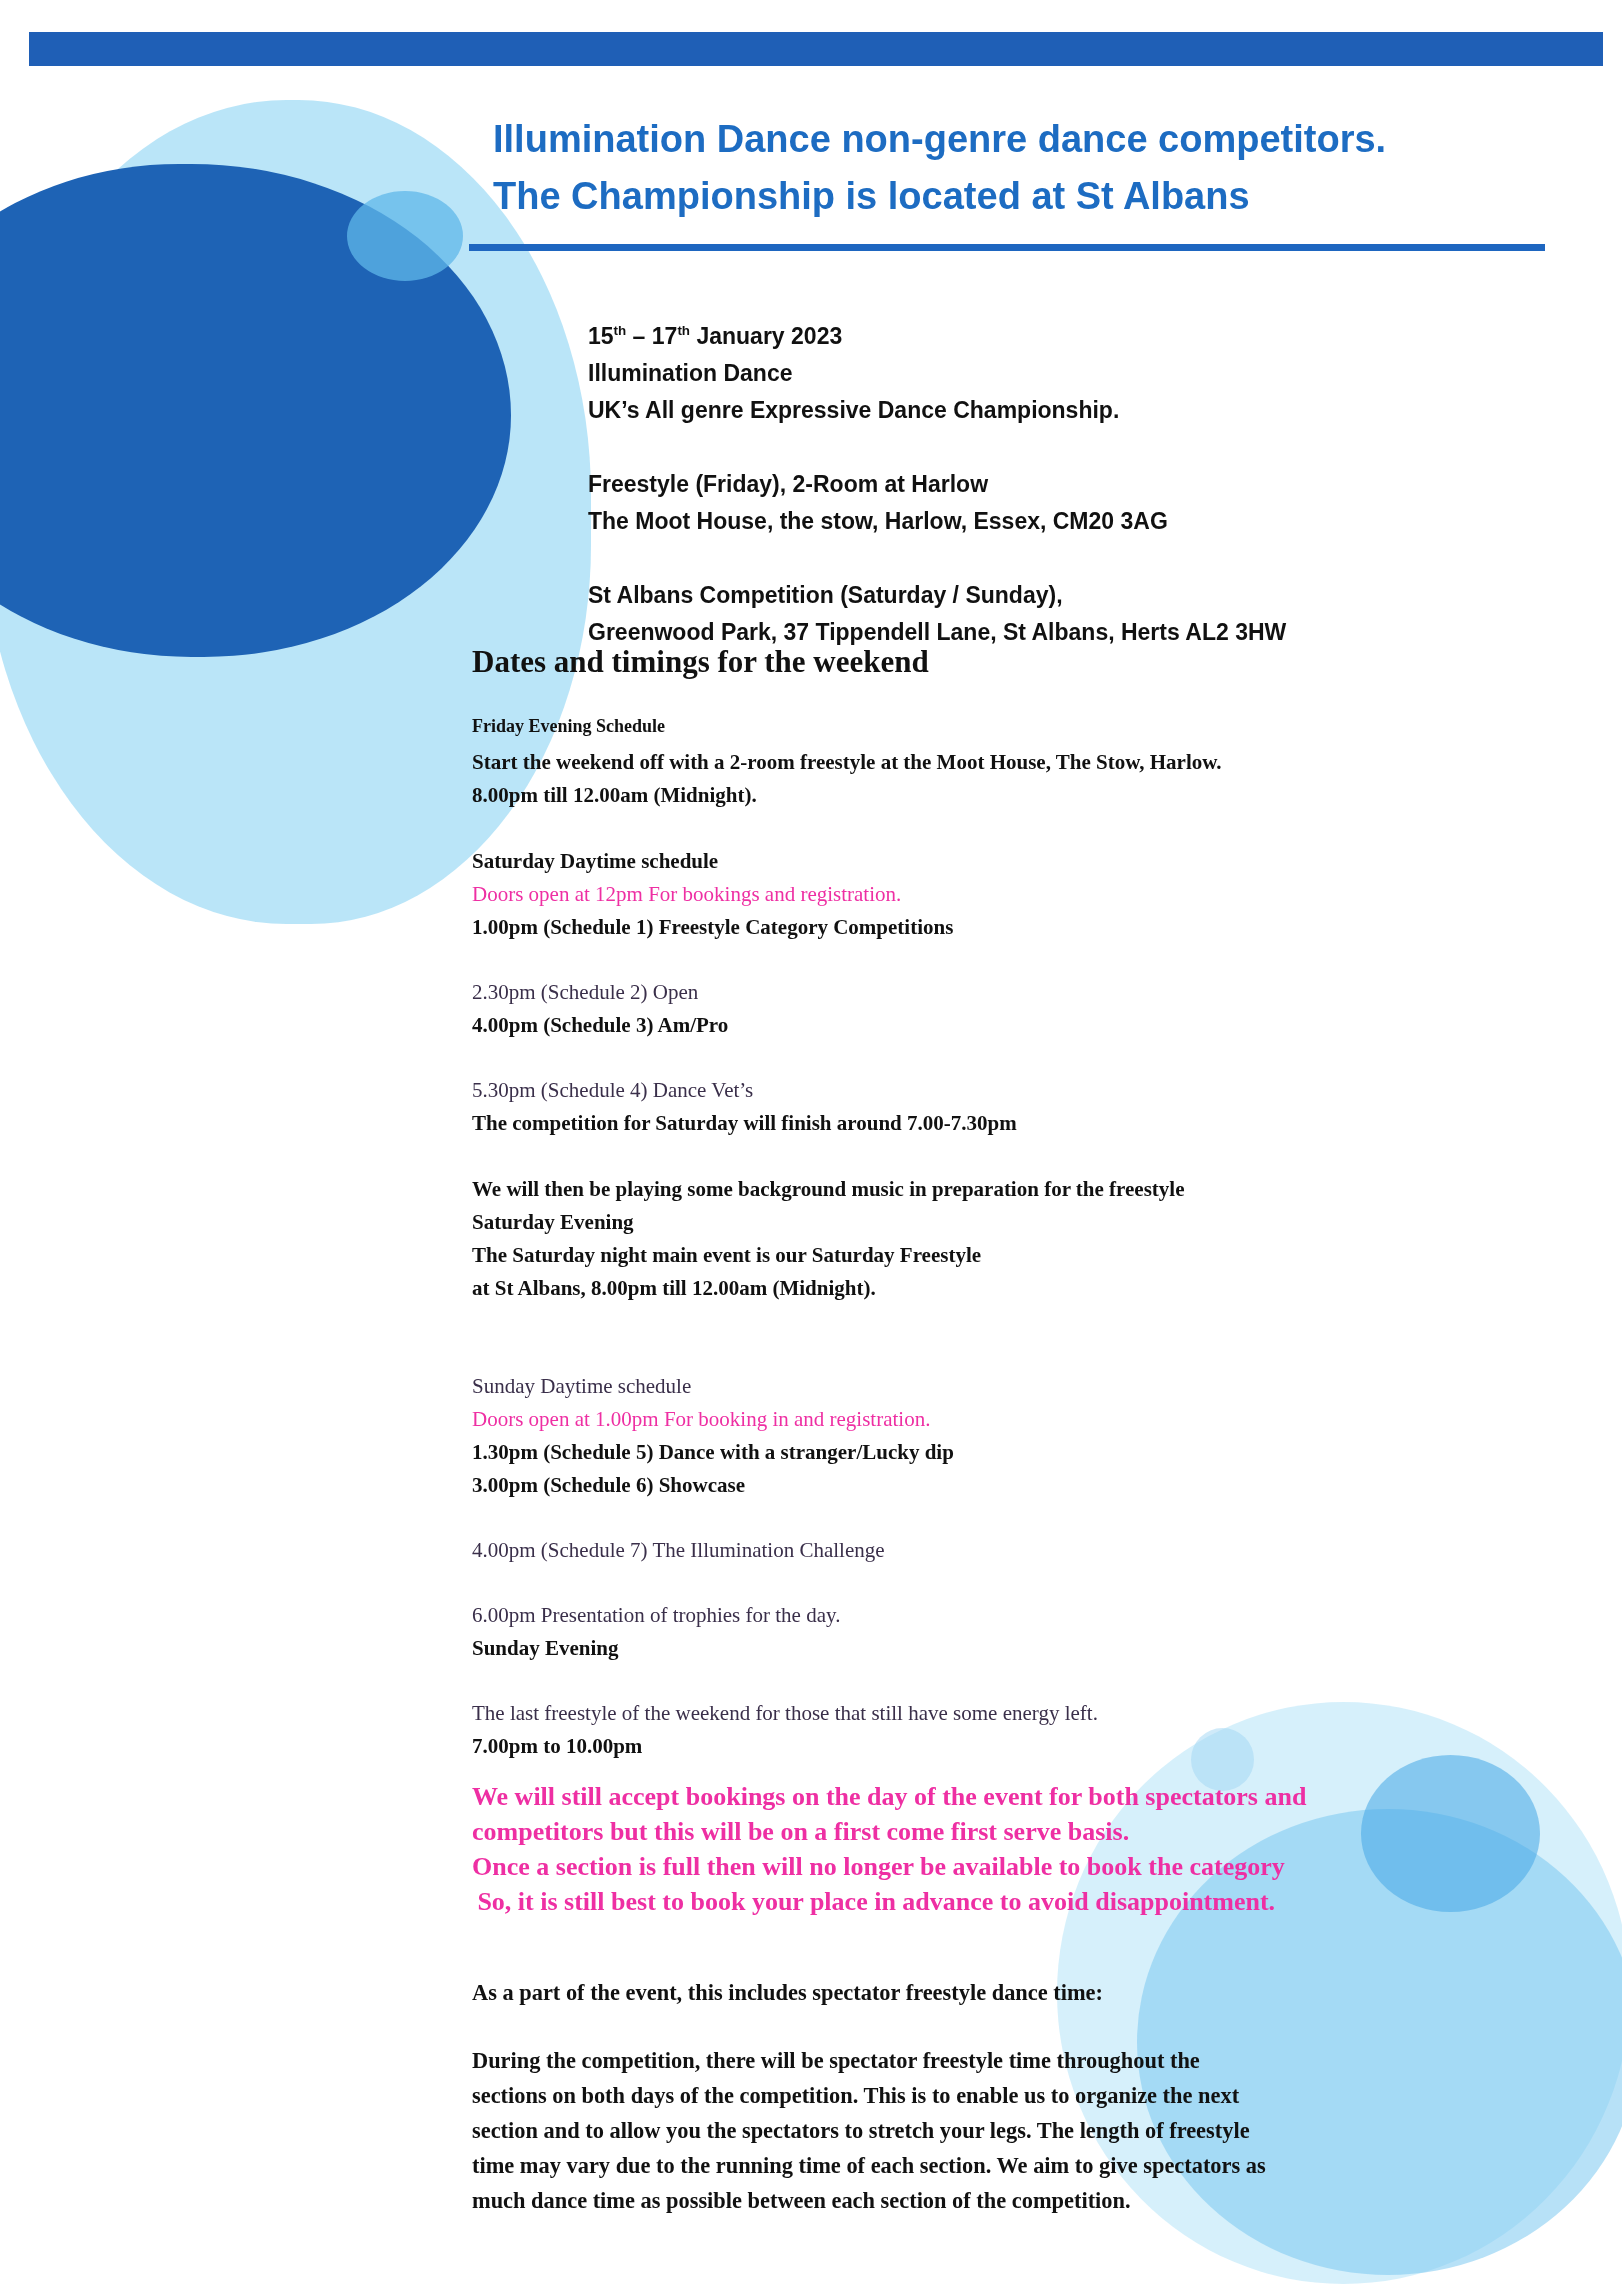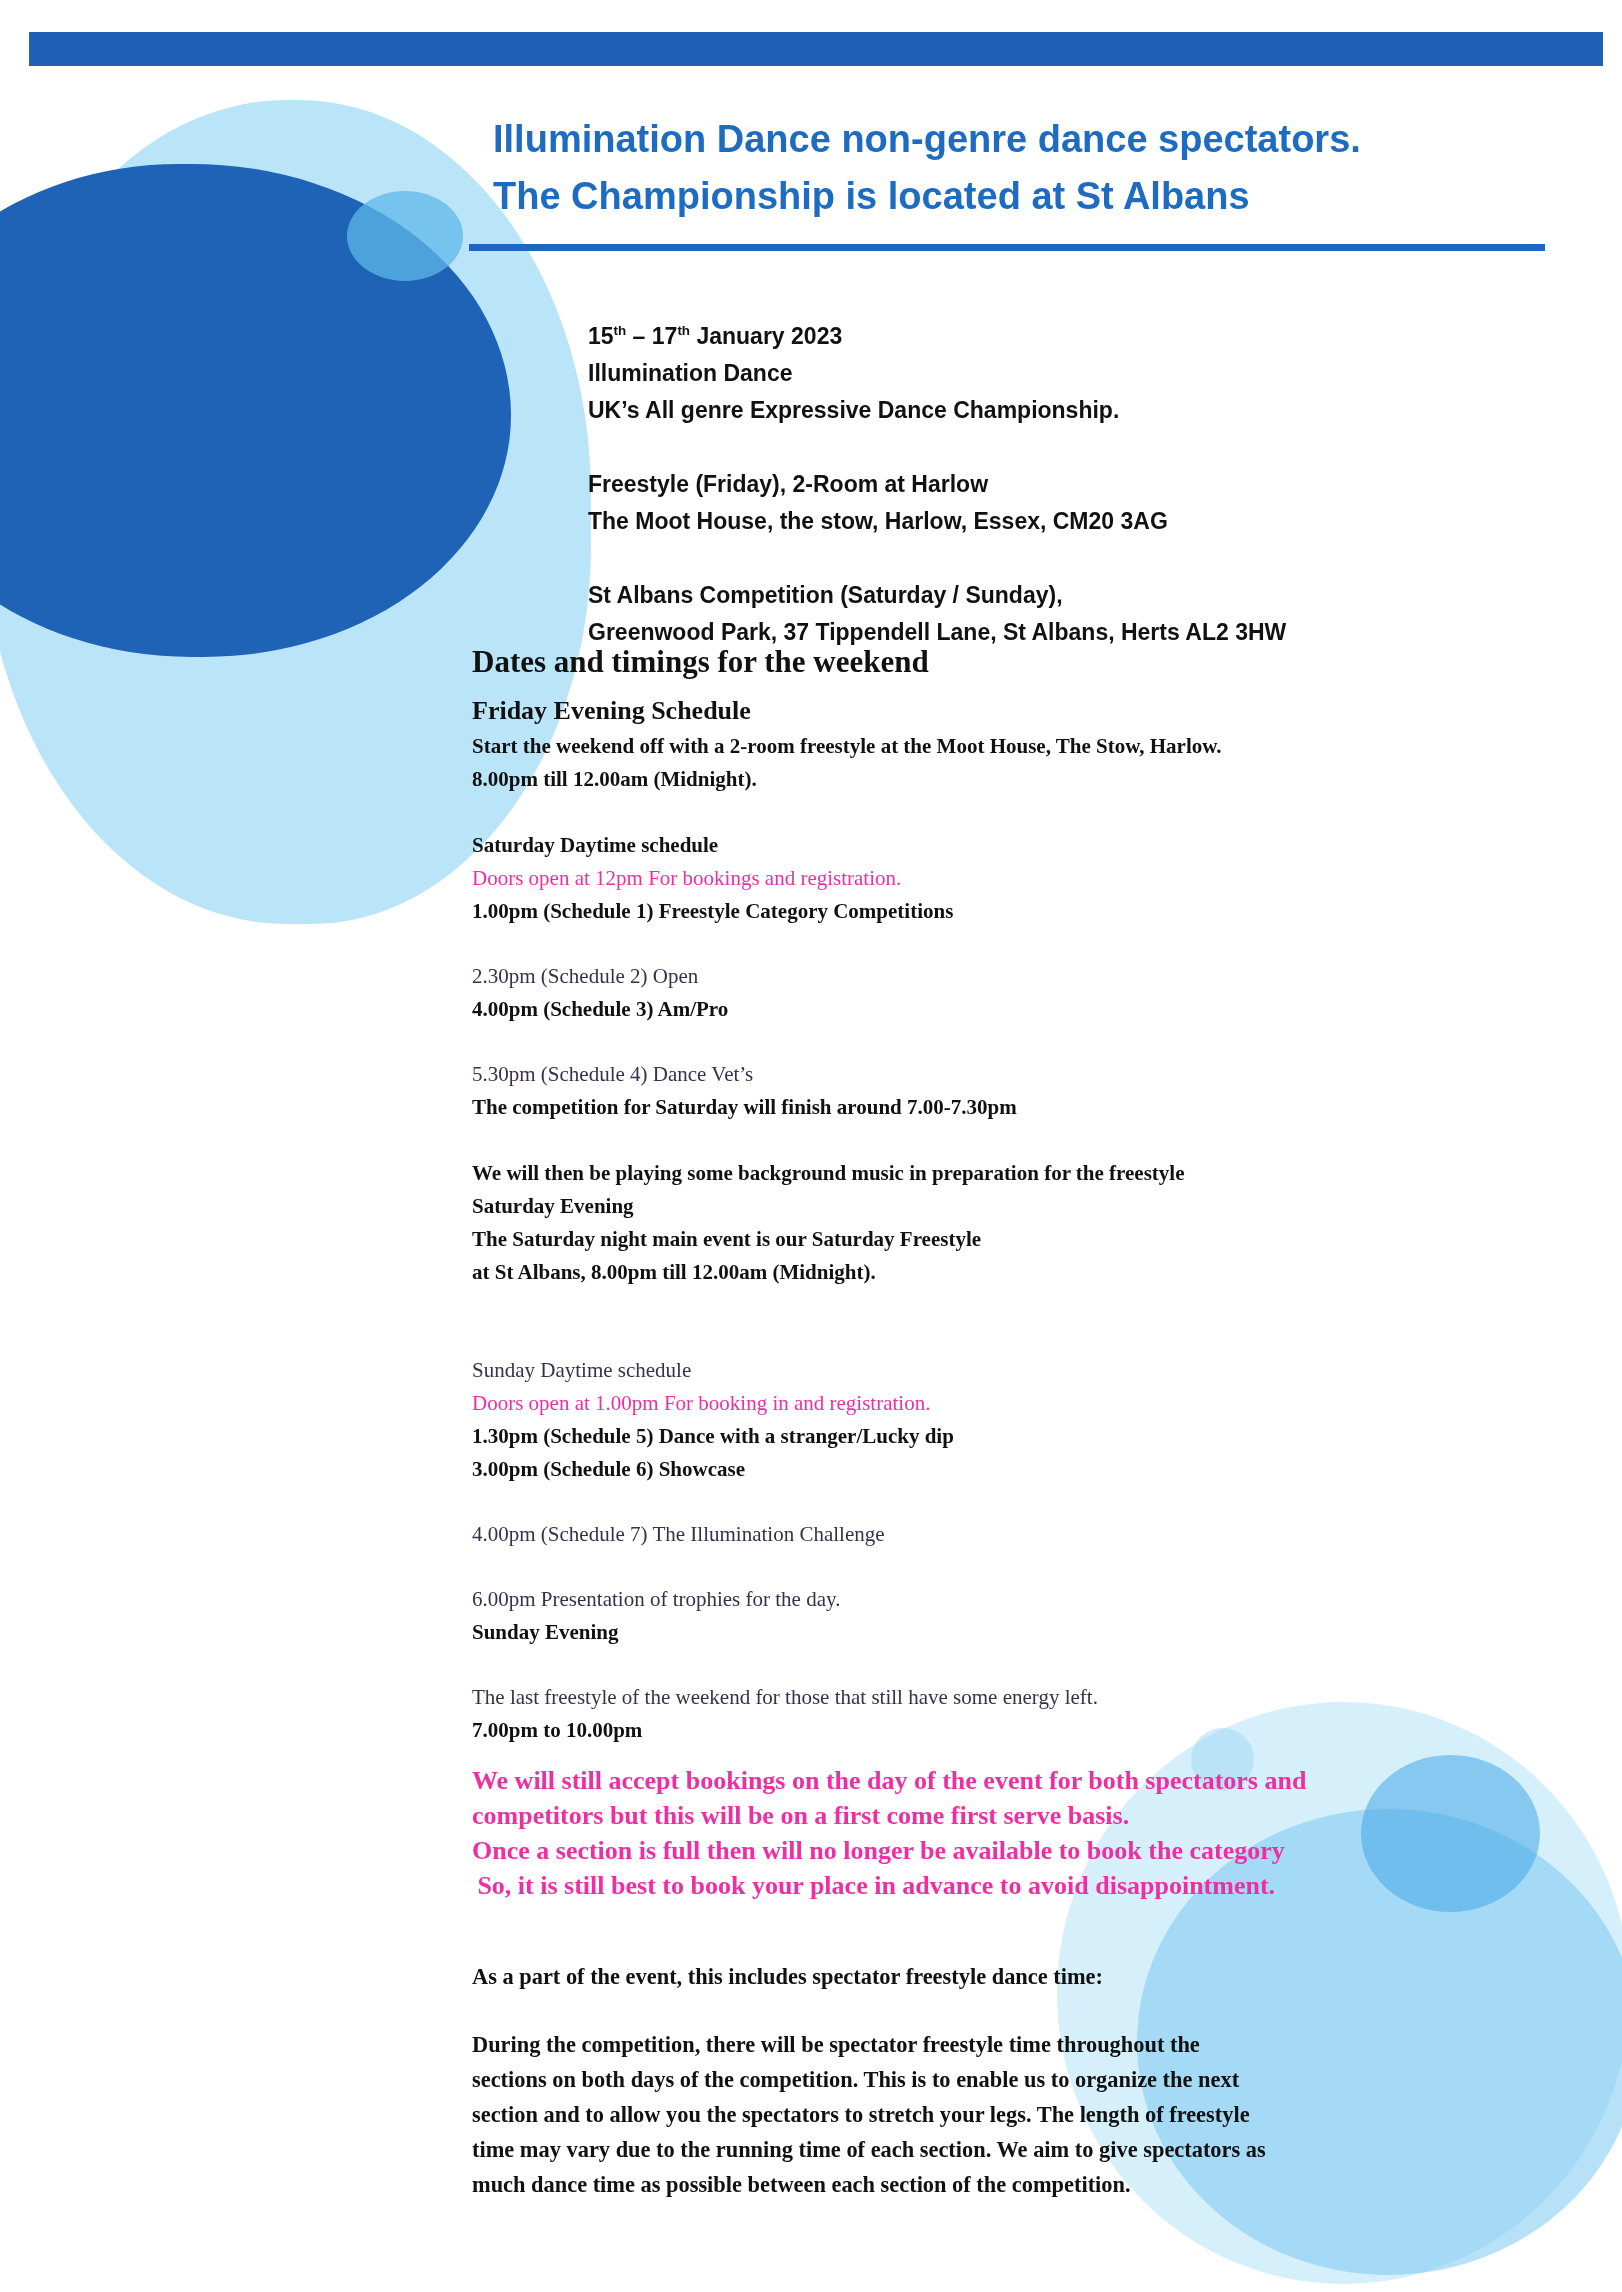--- a/index.html
+++ b/index.html
@@ -31,21 +31,21 @@
   }
   .details {
     left: 588px; top: 318px; width: 985px;
     font-weight: bold; font-size: 23px; line-height: 37px;
   }
   .details .gap { height: 37px; }
   sup { font-size: 13.4px; line-height: 0; vertical-align: super; }
 
   .main { left: 472px; top: 638px; width: 1093px; font-family: Liberation Serif, serif; }
   .h1 { font-weight: bold; font-size: 31px; line-height: 47px; }
-  .h2 { font-weight: bold; font-size: 26px; line-height: 39px; margin-top: 6px; }
+  .h2 { font-weight: bold; font-size: 18px; line-height: 39px; margin-top: 22px; }
   .line { font-weight: bold; font-size: 21px; line-height: 33px; white-space: nowrap; }
   .reg { font-weight: normal; }
   .pink { color: #ee2fa3; }
   .soft { color: #3a2f4a; margin-top: 32px; }
   .gap37 { height: 33px; }
   .notice { margin-top: 16px; font-weight: bold; font-size: 26px; line-height: 35px; color: #ee2fa3; }
   .notice .indent { padding-left: 5.4px; }
   .gap-big { height: 56px; }
   .para { font-weight: bold; font-size: 22.4px; line-height: 35px; }
 </style>
@@ -55,21 +55,21 @@
 <div class="abs top-bar"></div>
 <div class="circle c-left-light"></div>
 <div class="circle c-left-dark"></div>
 <div class="circle c-left-small"></div>
 <div class="circle c-br-light-1"></div>
 <div class="circle c-br-light-2"></div>
 <div class="circle c-br-small"></div>
 <div class="circle c-br-tiny"></div>
 
 <div class="abs title">
-  <div>Illumination Dance non-genre dance spectators.</div>
+  <div>Illumination Dance non-genre dance competitors.</div>
   <div>The Championship is located at St Albans</div>
 </div>
 <div class="abs title-rule"></div>
 
 <div class="abs details">
   <div><span>15</span><sup>th</sup><span> – </span><span>17</span><sup>th</sup><span> January 2023</span></div>
   <div>Illumination Dance</div>
   <div>UK’s All genre Expressive Dance Championship.</div>
   <div class="gap"></div>
   <div>Freestyle (Friday), 2-Room at Harlow</div>

